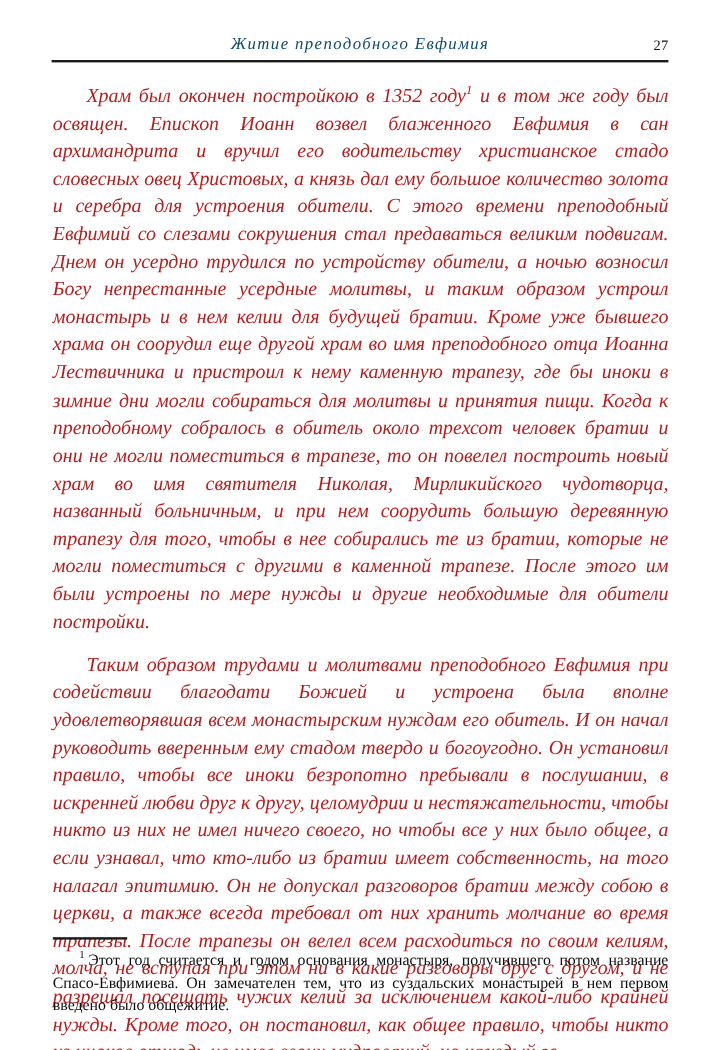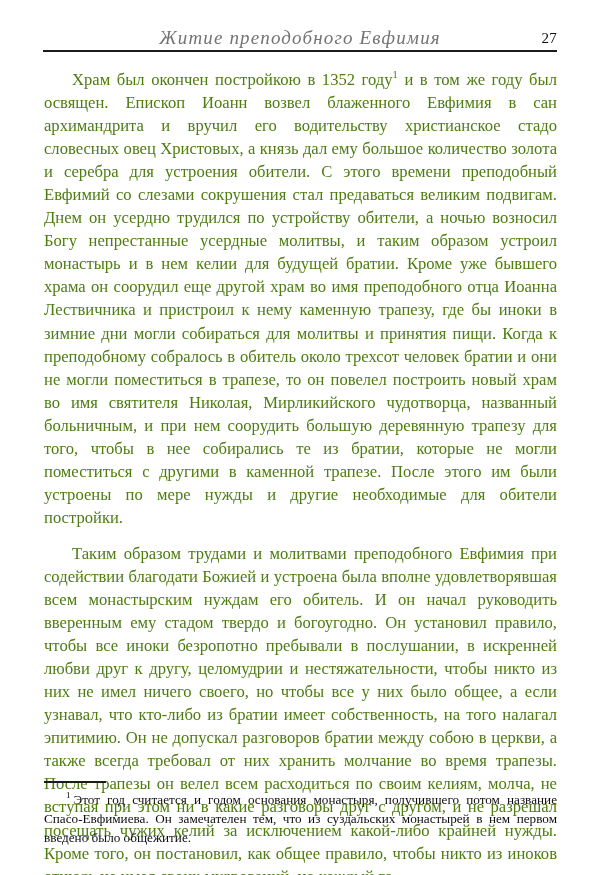--- a/index.html
+++ b/index.html
@@ -31,31 +31,31 @@
     width: 514px;
     height: 28px;
   }
   .running-head-title {
     position: absolute;
     left: 0;
     top: 0;
     width: 514px;
     text-align: center;
     font-style: italic;
-    font-size: 19px;
+    font-size: 14px;
     line-height: 20px;
     letter-spacing: 1.15px;
-    color: #737373;
+    color: #0c4a6e;
     white-space: nowrap;
   }
   .running-head-folio {
     position: absolute;
     right: 0;
     top: 0;
-    font-size: 15px;
+    font-size: 12px;
     line-height: 20px;
     font-style: normal;
     letter-spacing: 0.2px;
     color: #101010;
   }
   .head-rule {
     position: absolute;
     left: 43px;
     top: 50px;
     width: 514px;
@@ -69,23 +69,24 @@
     left: 44px;
     top: 68px;
     width: 513px;
   }
   .para {
     margin: 0;
     text-indent: 28px;
     text-align: justify;
     font-size: 16.6px;
     line-height: 23.05px;
-    color: #4d7c0f;
+    color: #b91c1c;
     word-spacing: 0.1px;
     hyphens: none;
+    font-style: italic;
   }
   .para + .para {
     margin-top: 13px;
   }
   .fn-ref {
     font-size: 10.5px;
     vertical-align: super;
     line-height: 0;
     letter-spacing: 0;
   }

